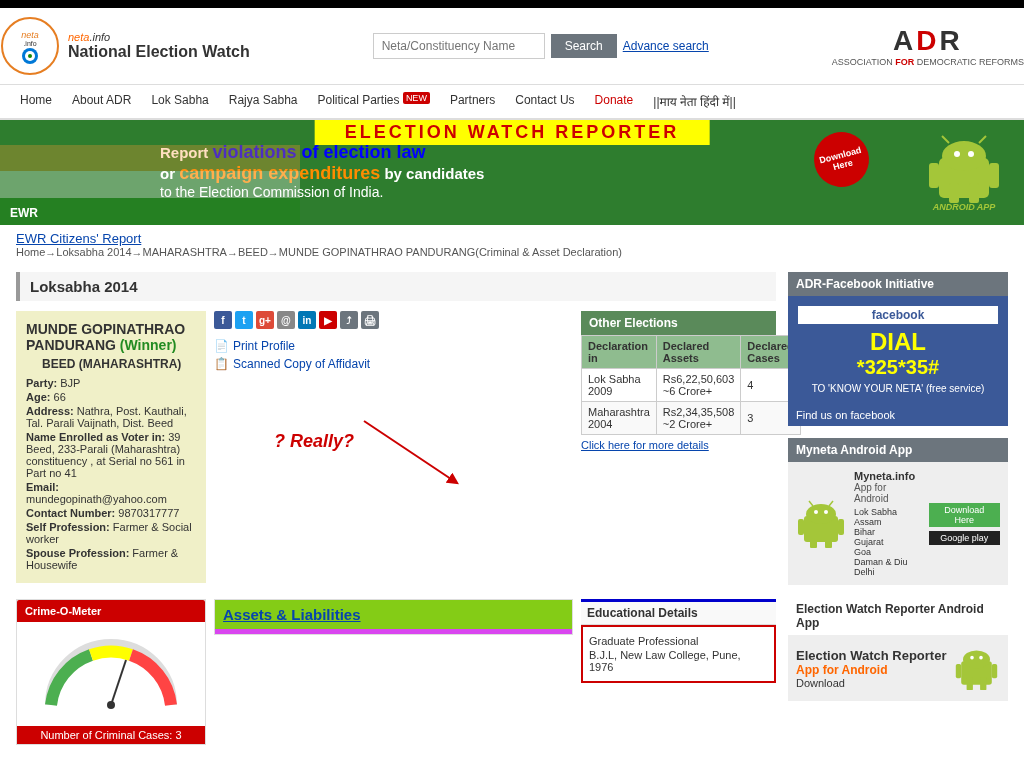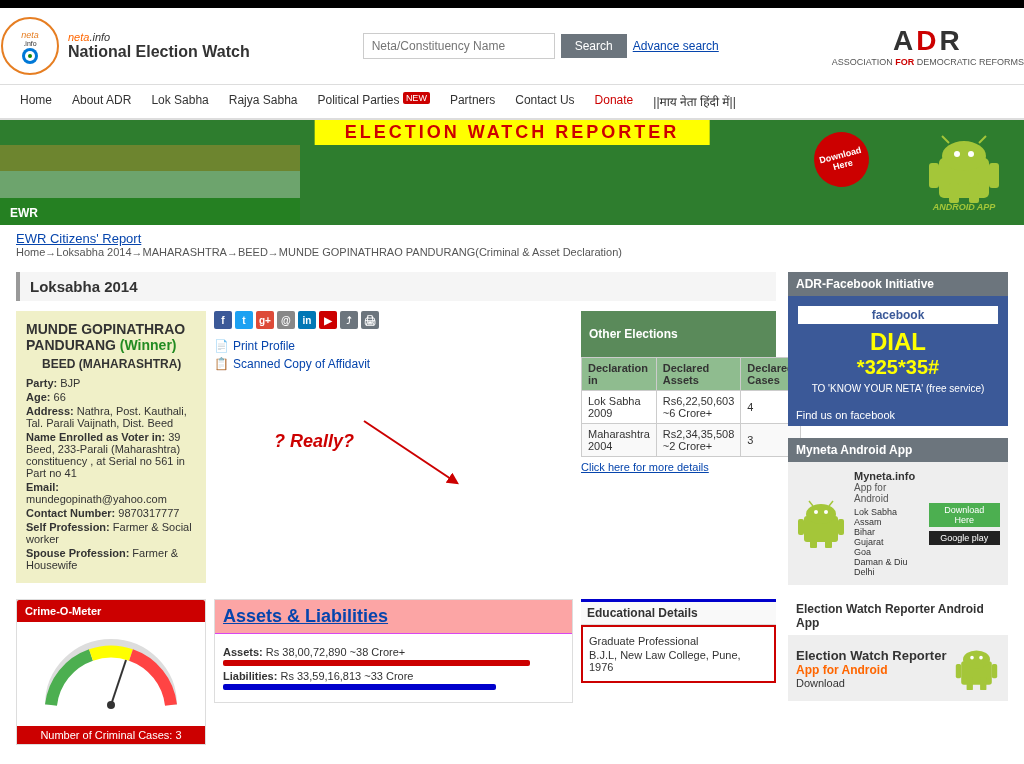--- a/index.html
+++ b/index.html
@@ -6,21 +6,21 @@
     body { font-family: Arial, sans-serif; font-size: 12px; background: #fff; color: #333; }
 
     
     .top-bar { background: #000; height: 8px; }
 
     
     .header { display: flex; align-items: center; padding: 8px 0; justify-content: space-between; border-bottom: 1px solid #ddd; }
     .logo-area { display: flex; align-items: center; gap: 8px; }
     .search-area { display: flex; align-items: center; gap: 6px; flex-direction: column; }
     .search-row { display: flex; align-items: center; gap: 6px; }
-    .search-input { width: 192px; padding: 5px 8px; border: 1px solid #ccc; font-size: 12px; }
+    .search-input { width: 172px; padding: 5px 8px; border: 1px solid #ccc; font-size: 12px; }
     .search-btn { padding: 5px 14px; background: #6c757d; color: #fff; border: none; cursor: pointer; font-size: 12px; }
     .advanced-link { font-size: 12px; color: #0645ad; text-decoration: underline; cursor: pointer; }
     .adr-logo { text-align: center; }
 
     
     .nav { background: #fff; border-bottom: 2px solid #ddd; padding: 0 10px; }
     .nav ul { list-style: none; display: flex; gap: 0; }
     .nav ul li a { display: block; padding: 8px 10px; font-size: 12px; color: #333; text-decoration: none; }
     .nav ul li.donate a { color: #c00; }
     .nav-badge { background: #c00; color: #fff; font-size: 9px; padding: 1px 3px; border-radius: 2px; vertical-align: top; }
@@ -45,36 +45,36 @@
     .candidate-region { font-size: 12px; font-weight: bold; margin-bottom: 6px; padding-left: 16px; }
     .info-row { margin: 2px 0; }
     .info-label { font-weight: bold; }
 
     
     .actions { margin: 10px 0; }
     .action-link { display: flex; align-items: center; gap: 4px; color: #0645ad; text-decoration: none; font-size: 12px; margin: 4px 0; }
 
     
     .other-elections { margin-top: 0; }
-    .oe-header { background: #5a8a5a; color: #fff; padding: 16px 8px; font-size: 12px; font-weight: bold; margin-bottom: 0; }
+    .oe-header { background: #5a8a5a; color: #fff; padding: 5px 8px; font-size: 12px; font-weight: bold; margin-bottom: 0; }
     .oe-table { width: 100%; border-collapse: collapse; font-size: 11px; }
     .oe-table th { background: #8fbc8f; padding: 4px 6px; text-align: left; font-weight: bold; border: 1px solid #ccc; }
     .oe-table td { padding: 4px 6px; border: 1px solid #ccc; }
     .oe-table tr:nth-child(even) { background: #f9f9f9; }
     .click-more { color: #0645ad; font-size: 11px; cursor: pointer; display: block; margin-top: 4px; }
 
     
     .crime-meter { background: #c00; color: #fff; padding: 5px 8px; font-size: 11px; font-weight: bold; border-radius: 2px 2px 0 0; }
     .crime-box { border: 1px solid #ddd; }
     .crime-gauge { background: #fff; padding: 8px; text-align: center; }
     .crime-count { background: #c00; color: #fff; font-size: 11px; text-align: center; padding: 3px; }
 
     
     .section-box { border: 1px solid #ddd; margin-bottom: 8px; }
-    .section-box-header { background: #fca5a5; padding: 6px 8px; font-weight: bold; color: #0645ad; font-size: 18px; text-decoration: underline; border-bottom: 1px solid #d946ef; }
+    .section-box-header { background: #84cc16; padding: 6px 8px; font-weight: bold; color: #0645ad; font-size: 15px; text-decoration: underline; border-bottom: 5px solid #d946ef; }
     .section-box-body { padding: 8px; font-size: 11px; }
     .asset-row { margin: 4px 0; }
     .asset-bar { height: 6px; background: #c00; border-radius: 2px; margin-top: 2px; }
     .liability-bar { height: 6px; background: #00c; border-radius: 2px; margin-top: 2px; }
 
     
     .edu-box { border: 2px solid #c00; padding: 6px; background: #fff; margin-top: 0; }
     .edu-row { margin: 2px 0; font-size: 11px; }
 
     
@@ -188,20 +188,32 @@
 
 <div style="position:relative; background:#2e7d2e; height:105px; overflow:hidden;">
   <div style="position:absolute; top:0; left:50%; transform:translateX(-50%); background:#ffff00; color:#c00; font-size:18px; font-weight:bold; padding:2px 30px; letter-spacing:3px; white-space:nowrap;">ELECTION WATCH REPORTER</div>
 
   <div style="position:absolute; bottom:0; left:0; width:300px; height:80px; opacity:0.3;">
     <div style="height:26px; background:#ff9933;"></div>
     <div style="height:27px; background:#fff;"></div>
     <div style="height:27px; background:#138808;"></div>
   </div>
 
+  <div style="padding: 22px 20px 6px 160px; color:#fff;">
+    <div style="font-size:15px; font-weight:bold;">
+      <span>Report </span>
+      <span style="color:#00f; font-size:18px; font-weight:bold;">violations of election law</span>
+    </div>
+    <div style="font-size:15px; font-weight:bold;">
+      <span>or </span>
+      <span style="color:#ff8c00; font-size:18px; font-weight:bold;">campaign expenditures</span>
+      <span> by candidates</span>
+    </div>
+    <div style="font-size:14px;">to the Election Commission of India.</div>
+  </div>
 
   <div style="position:absolute; right:155px; top:12px; background:#c00; color:#fff; border-radius:50%; width:55px; height:55px; display:flex; align-items:center; justify-content:center; text-align:center; font-size:9px; font-weight:bold; transform:rotate(-15deg);">
     Download<br>Here
   </div>
 
   <div style="position:absolute; right:20px; top:8px;">
     <svg width="80" height="85" viewBox="0 0 80 85">
 
       <rect x="15" y="30" width="50" height="40" rx="5" fill="#a4c639"></rect>
       <rect x="5" y="35" width="10" height="25" rx="3" fill="#a4c639"></rect>
@@ -365,32 +377,20 @@
           <div class="crime-count">
             <span>Number of Criminal Cases:</span>
             <span>3</span>
           </div>
         </div>
       </div>
 
       <div style="flex:1;">
         <div class="section-box">
           <div class="section-box-header">Assets &amp; Liabilities</div>
-          <div class="section-box-body">
-            <div class="asset-row">
-              <span class="info-label">Assets:</span>
-              <span>Rs 38,00,72,890 ~38 Crore+</span>
-              <div class="asset-bar" style="width:90%;"></div>
-            </div>
-            <div class="asset-row">
-              <span class="info-label">Liabilities:</span>
-              <span>Rs 33,59,16,813 ~33 Crore</span>
-              <div class="liability-bar" style="width:80%;"></div>
-            </div>
-          </div>
         </div>
       </div>
 
       <div style="width:195px;">
         <div style="border-top: 3px solid #00c; background:#f9f9f9; padding: 0;">
           <div style="padding: 4px 6px; font-size:12px; font-weight:bold; color:#333; border-bottom:1px solid #ddd;">Educational Details</div>
           <div class="edu-box">
             <div class="edu-row">Graduate Professional</div>
             <div class="edu-row">B.J.L, New Law College, Pune, 1976</div>
           </div>

